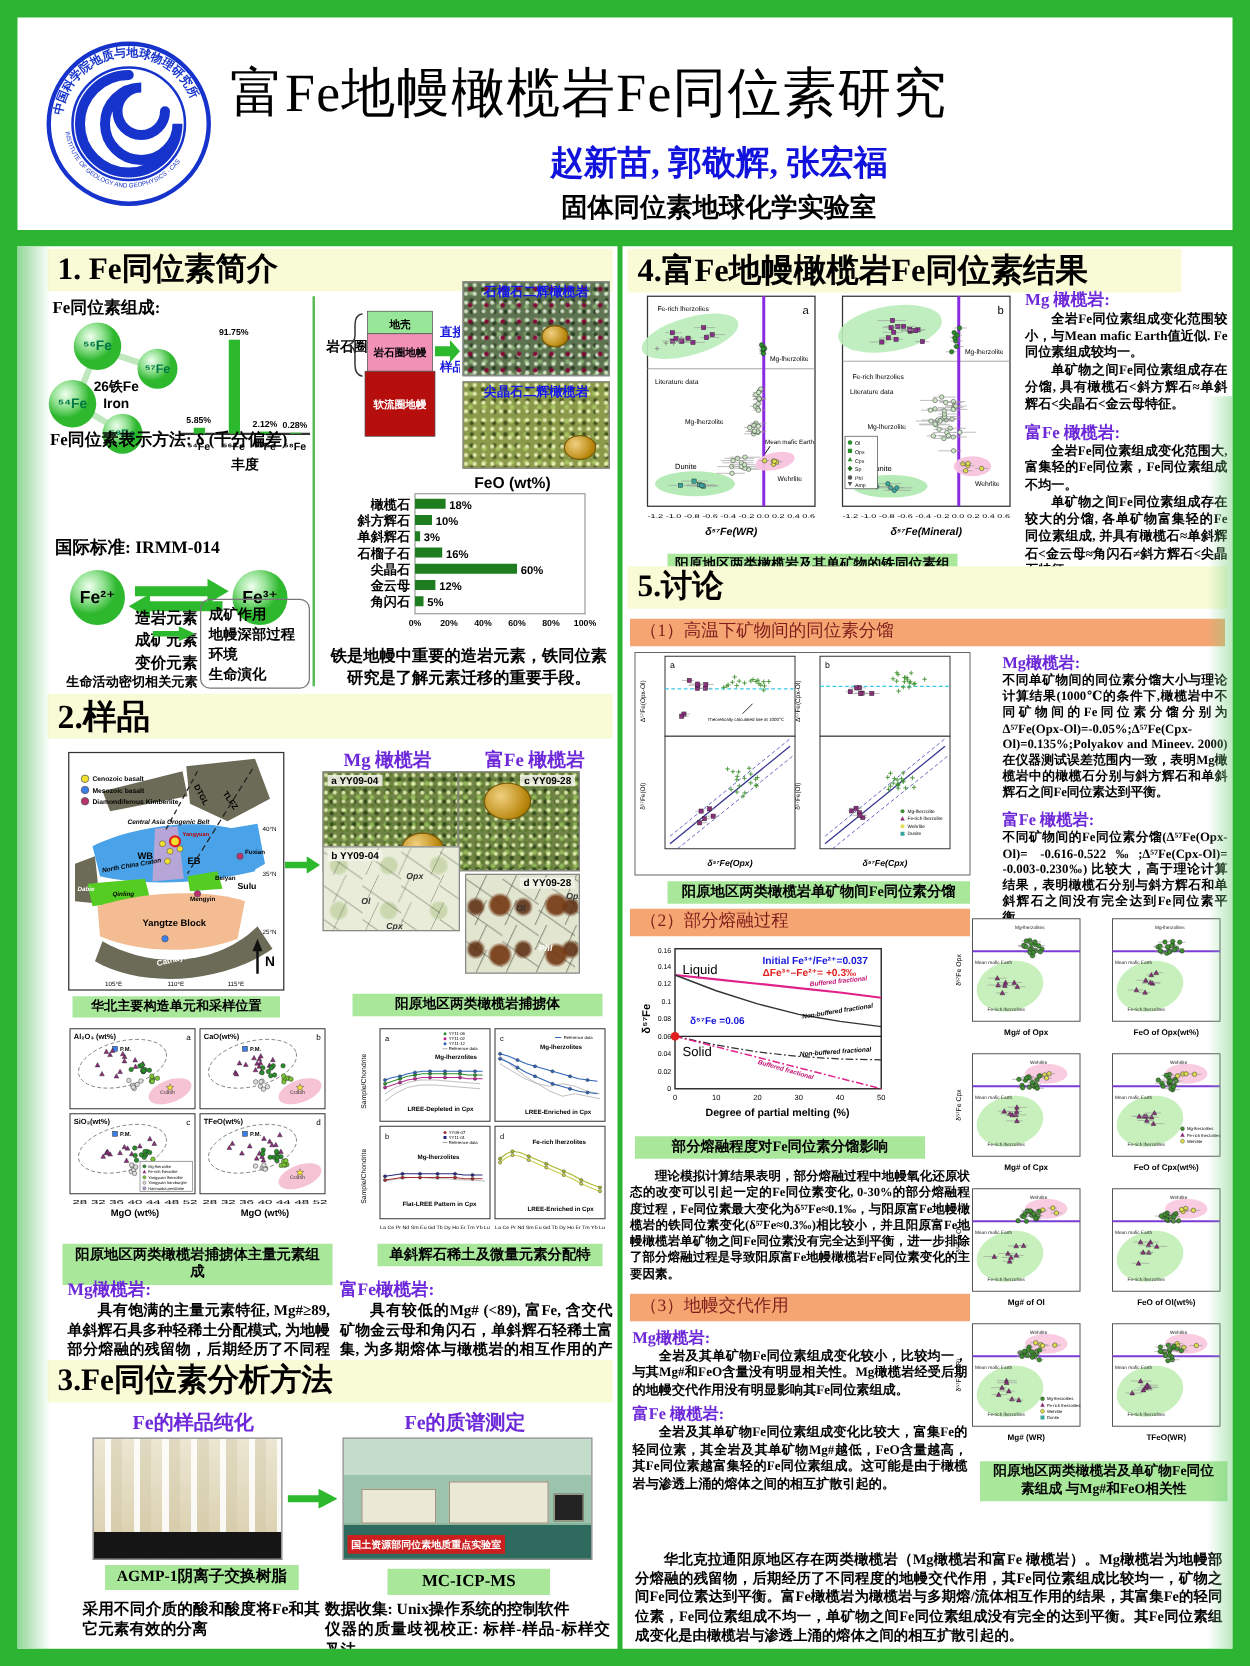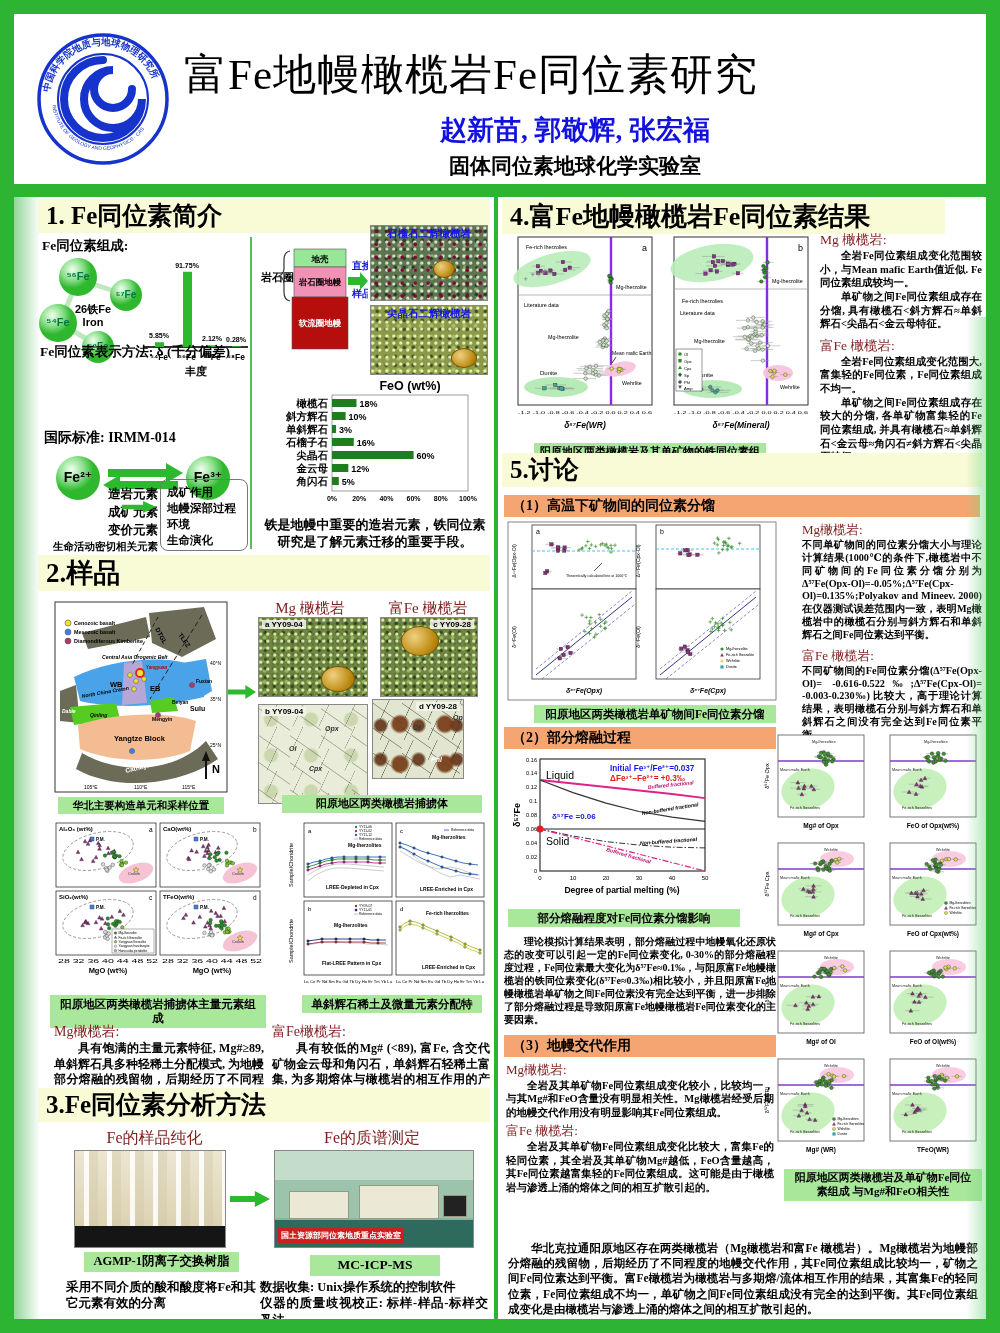--- a/index.html
+++ b/index.html
@@ -6,22 +6,22 @@
 body{width:1000px;height:1333px;position:relative;background:#2db433;font-family:"Liberation Serif","DejaVu Serif",serif;overflow:hidden}
 .abs{position:absolute}
 #header,#lcol,#rcol{position:absolute;background:#fff;overflow:hidden}
 #header{left:14px;top:14px;width:972px;height:170px}
 #lcol{left:14px;top:197px;width:480px;height:1122px}
 #rcol{left:498px;top:197px;width:488px;height:1122px}
 #lcol::before{content:"";position:absolute;left:0;top:0;bottom:0;width:26px;background:linear-gradient(90deg,rgba(72,186,84,.6),rgba(255,255,255,0));z-index:6;pointer-events:none}
 #rcol::after{content:"";position:absolute;right:0;top:120px;bottom:0;width:20px;background:linear-gradient(270deg,rgba(120,210,130,.5),rgba(255,255,255,0));z-index:6;pointer-events:none}
 .secbar{background:#f9fbd6;font-weight:bold;color:#000;padding:2px 8px;line-height:1.2}
 .gbox{background:#a9e79b;font-weight:bold;text-align:center;padding:2px 6px;line-height:1.25}
-.obar{background:#f5a571;color:#000000;font-weight:bold;padding:2px 8px;line-height:1.25}
-.bh{color:#7f1d1d;font-weight:normal}
+.obar{background:#f5a571;color:#7f1d1d;font-weight:normal;padding:2px 8px;line-height:1.25}
+.bh{color:#6d28d9;font-weight:bold}
 .p{font-weight:bold;text-align:justify;line-height:1.3}
 .ind{text-indent:2em}
 .ctr{text-align:center}
 svg text{font-family:"Liberation Sans","DejaVu Sans",sans-serif}
 .garrow{background:#2db92d;clip-path:polygon(0 32%,62% 32%,62% 0,100% 50%,62% 100%,62% 68%,0 68%)}
 .photo{position:absolute;overflow:hidden;border:1px solid #888}
 .rocktex{background-color:#6f8446;background-image:radial-gradient(circle at 25% 30%,rgba(230,240,180,.9) 1px,transparent 2.2px),radial-gradient(circle at 70% 60%,rgba(40,60,20,.85) 1px,transparent 2.4px),radial-gradient(circle at 50% 80%,rgba(150,190,90,.9) 1.2px,transparent 2.6px),radial-gradient(circle at 80% 20%,rgba(90,120,40,.9) 1px,transparent 2px);background-size:7px 7px,9px 9px,11px 11px,5px 5px}
 .garnettex{background-color:#5e7350;background-image:radial-gradient(circle at 40% 40%,rgba(130,0,50,.95) 1.2px,transparent 2.4px),radial-gradient(circle at 25% 30%,rgba(220,235,210,.9) 1px,transparent 2.2px),radial-gradient(circle at 70% 60%,rgba(30,50,25,.85) 1px,transparent 2.4px),radial-gradient(circle at 55% 75%,rgba(140,180,120,.9) 1.2px,transparent 2.6px);background-size:13px 13px,7px 7px,9px 9px,11px 11px}
 .spineltex{background-color:#8a9a4a;background-image:radial-gradient(circle at 25% 30%,rgba(240,245,190,.9) 1px,transparent 2.2px),radial-gradient(circle at 70% 60%,rgba(50,65,20,.85) 1px,transparent 2.4px),radial-gradient(circle at 50% 80%,rgba(170,200,100,.9) 1.2px,transparent 2.6px);background-size:7px 7px,9px 9px,11px 11px}
 .thintex{background-color:#e8ecd8;background-image:linear-gradient(115deg,transparent 48%,rgba(60,60,40,.5) 49%,transparent 51%),linear-gradient(35deg,transparent 46%,rgba(60,60,40,.4) 48%,transparent 50%),radial-gradient(circle at 30% 40%,rgba(195,210,165,.8) 6px,transparent 8px);background-size:26px 22px,31px 27px,40px 36px}
@@ -251,25 +251,25 @@
   </svg>
   <div class="gbox abs" style="left:44px;top:600px;width:166px;font-size:10.5px">华北主要构造单元和采样位置</div>
   <div class="garrow abs" style="left:214px;top:488px;width:28px;height:14px"></div>
 
   <div class="abs bh ctr" style="left:238px;top:402px;width:116px;font-size:15px">Mg 橄榄岩</div>
   <div class="abs bh ctr" style="left:356px;top:402px;width:116px;font-size:15px">富Fe 橄榄岩</div>
   <div class="photo rocktex" style="left:244px;top:420px;width:110px;height:80px">
     <span class="ptag" style="top:2px;left:3px">a YY09-04</span>
     <div class="coin" style="left:62px;top:48px;width:34px;height:26px"></div>
   </div>
-  <div class="photo rocktex" style="left:366px;top:420px;width:98px;height:80px">
+  <div class="photo rocktex" style="left:352px;top:420px;width:98px;height:80px">
     <span class="ptag" style="top:2px;right:3px">c YY09-28</span>
     <div class="coin" style="left:20px;top:8px;width:38px;height:30px"></div>
   </div>
-  <div class="photo thintex" style="left:244px;top:507px;width:110px;height:100px">
+  <div class="photo thintex" style="left:244px;top:480px;width:110px;height:68px">
     <span class="ptag" style="top:2px;left:3px">b YY09-04</span>
     <span class="mlab" style="left:30px;top:40px">Ol</span>
     <span class="mlab" style="left:66px;top:20px">Opx</span>
     <span class="mlab" style="left:50px;top:60px">Cpx</span>
   </div>
   <div class="photo phltex" style="left:358px;top:502px;width:92px;height:80px">
     <span class="ptag" style="top:2px;right:3px">d YY09-28</span>
     <span class="mlab" style="left:40px;top:24px">Ol</span>
     <span class="mlab" style="left:80px;top:14px">Opx</span>
     <span class="mlab" style="left:58px;top:56px;color:#fff">Phl</span>

